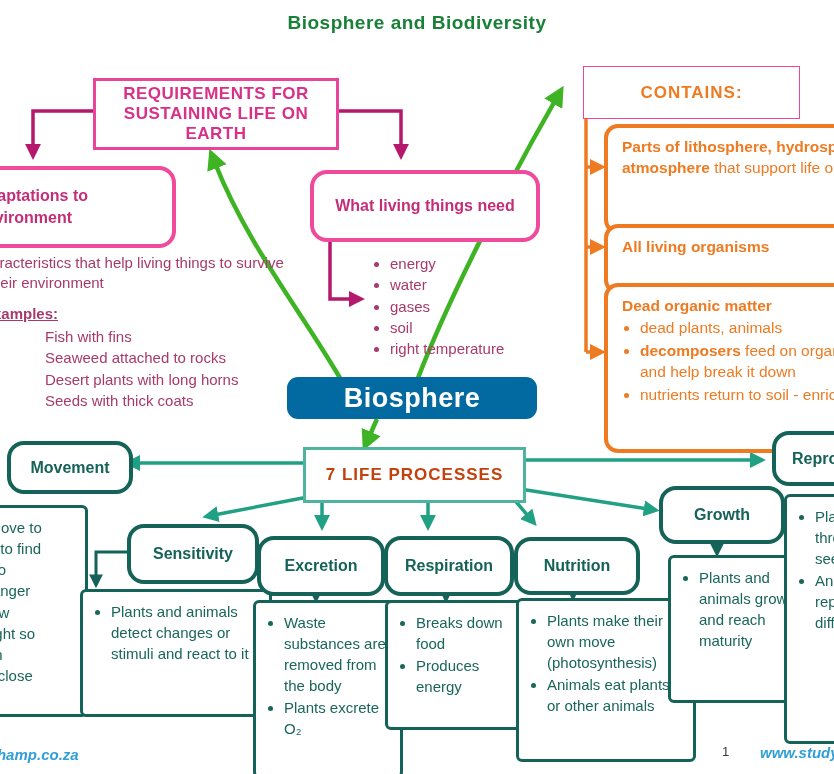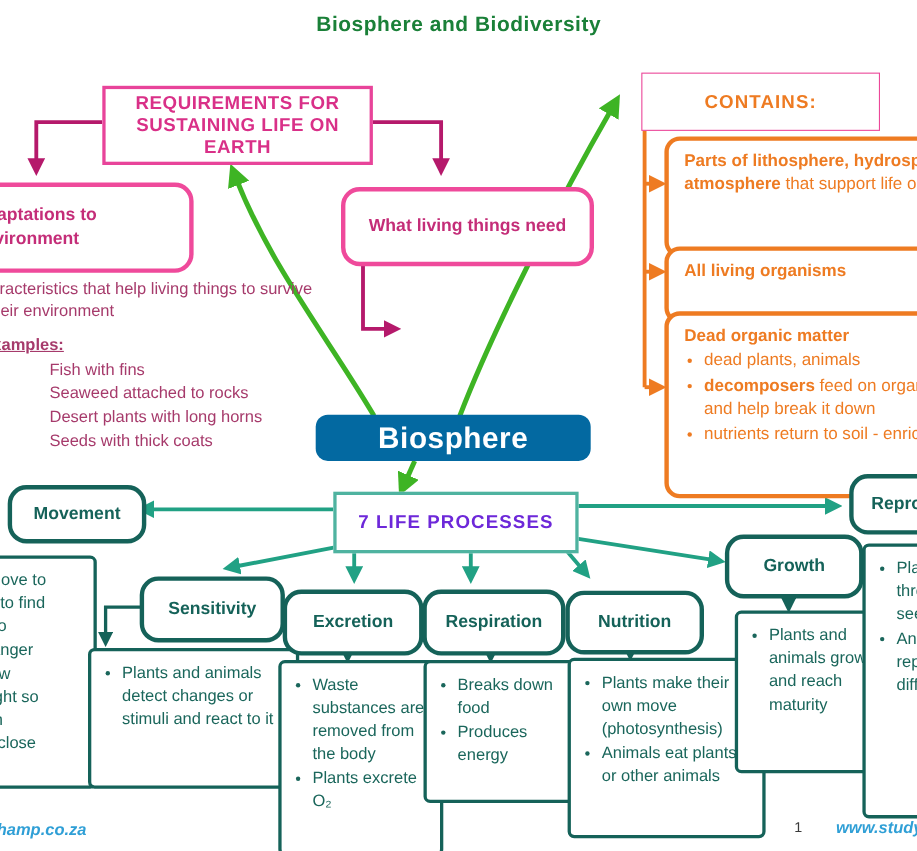--- a/index.html
+++ b/index.html
@@ -9,21 +9,21 @@
   .pre{white-space:pre-line;}
 
   .page-title{left:0;top:12px;width:100%;text-align:center;font-size:19px;font-weight:bold;
               color:#1a8038;letter-spacing:.5px;}
 
   
   .hdr{background:#fff;display:flex;align-items:center;justify-content:center;text-align:center;
        font-weight:bold;}
   .hdr-pink{border:3px solid #e8449a;color:#d93088;font-size:17px;letter-spacing:.5px;}
   .hdr-orange{border:1px solid #ec4899;color:#ee7b22;font-size:17px;letter-spacing:1px;}
-  .hdr-teal{border:3px solid #4fb3a0;color:#6d28d9;font-size:17px;letter-spacing:1px;}
+  .hdr-teal{border:3px solid #4fb3a0;color:#c2410c;font-size:17px;letter-spacing:1px;}
 
   
   .rlabel{background:#fff;border-radius:17px;display:flex;align-items:center;justify-content:center;
           text-align:center;font-weight:bold;}
   .rlabel-pink{border:4px solid #ef4a9b;color:#c42d78;font-size:16px;}
   .rlabel-teal{border:4px solid #156259;color:#156259;font-size:16px;}
 
   
   .obox{background:#fff;border:4px solid #ee7b22;border-radius:14px;color:#ee7b22;
         font-size:15.5px;line-height:1.38;padding:8px 14px;}
@@ -127,20 +127,27 @@
 in their environment</div>
   <div class="abs examples-h box" style="left:-17px;top:305px;">Examples:</div>
   <ul class="abs plain-list box" style="left:1px;top:326px;padding-left:44px;">
       <li>Fish with fins</li>
       <li>Seaweed attached to rocks</li>
       <li>Desert plants with long horns</li>
       <li>Seeds with thick coats</li>
     </ul>
 
   <div class="abs rlabel rlabel-pink box" style="left:310px;top:170px;width:222px;height:64px;">What living things need</div>
+  <ul class="abs needs-list box" style="left:372px;top:253px;">
+      <li>energy</li>
+      <li>water</li>
+      <li>gases</li>
+      <li>soil</li>
+      <li>right temperature</li>
+    </ul>
 
   <div class="abs hdr hdr-orange box" style="left:583px;top:66px;width:215px;height:51px;">CONTAINS:</div>
   <div class="abs obox box" style="left:604px;top:124px;width:320px;height:86px;">
     <span class="b">Parts of lithosphere, hydrosphere, atmosphere</span><span> that support life on Earth</span>
   </div>
   <div class="abs obox b box" style="left:604px;top:224px;width:320px;height:46px;font-weight:bold;">All living organisms</div>
   <div class="abs obox box" style="left:604px;top:283px;width:300px;height:146px;">
     <span class="b">Dead organic matter</span>
     <ul>
       <li>dead plants, animals</li>

